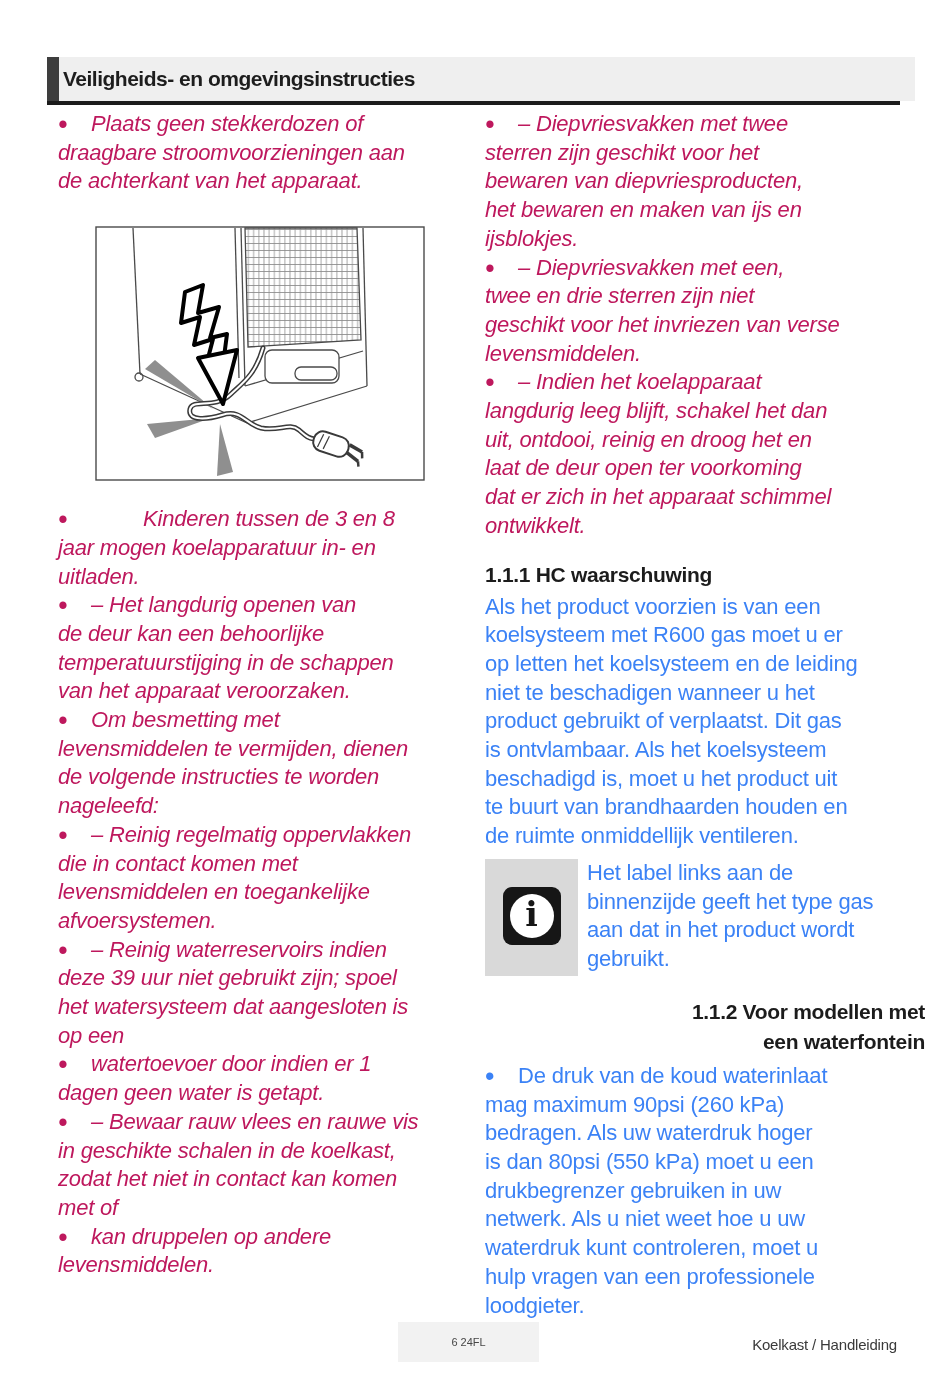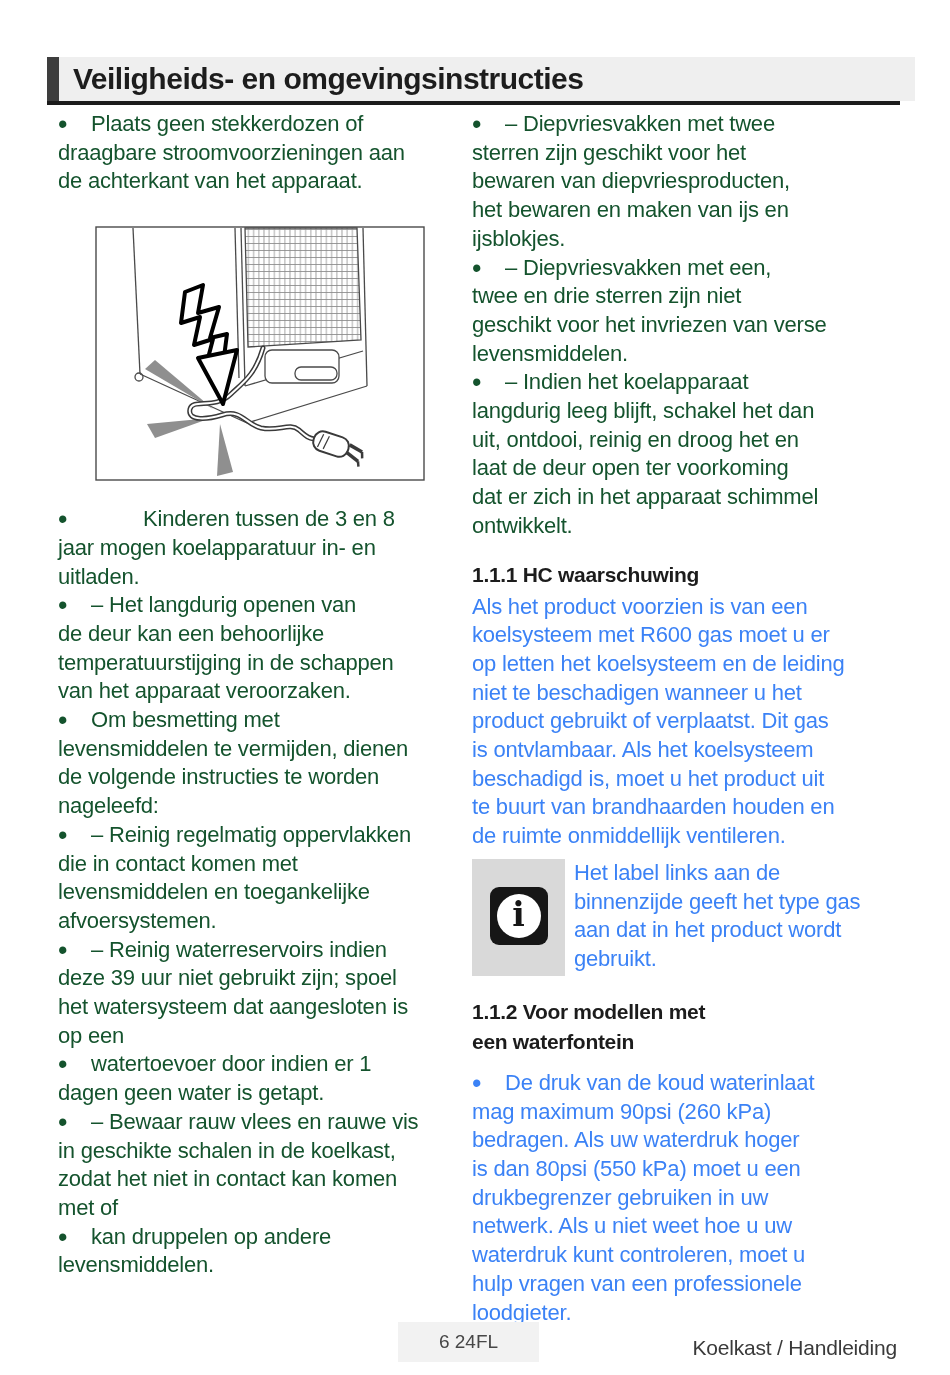--- a/index.html
+++ b/index.html
@@ -5,58 +5,58 @@
   html,body{margin:0;padding:0;background:#ffffff;}
   body{
     width:950px;height:1375px;position:relative;overflow:hidden;
     font-family:"Liberation Sans", sans-serif;
     -webkit-font-smoothing:antialiased;
   }
   
   .title-band{position:absolute;left:47px;top:57px;width:868px;height:44px;background:#efefef;}
   .title-accent-bar{position:absolute;left:0;top:0;width:12px;height:44px;background:#3e3e3e;}
   .title-band h1{
-    margin:0;padding-left:26px;font-size:30px;line-height:44px;font-weight:bold;
+    margin:0;padding-left:16px;font-size:21px;line-height:44px;font-weight:bold;
     color:#1d1d1d;letter-spacing:-0.5px;white-space:nowrap;
   }
   .title-underline{position:absolute;left:47px;top:101px;width:853px;height:4px;background:#1b1b1b;}
   
   .col-left{position:absolute;left:58px;top:110px;width:400px;}
-  .col-right{position:absolute;left:472px;top:110px;width:440px;}
+  .col-right{position:absolute;left:485px;top:110px;width:440px;}
   p.para{margin:0;font-size:22px;line-height:28.7px;letter-spacing:-0.2px;}
-  .blue{color:#14532d;}
+  .blue{color:#be185d;font-style:italic;}
   .black{color:#3b82f6;}
   .ptext{white-space:pre-line;}
   .bullet{display:inline-block;width:33px;font-size:27px;vertical-align:-2px;}
   .bullet.wide-gap{width:85px;}
   
   .figure{margin:30px 0 24px 37px;width:330px;height:255px;}
   
   .section-heading{
     margin:19px 0 3px 0;font-size:21px;line-height:30px;font-weight:bold;
     color:#1c1c1c;letter-spacing:-0.3px;white-space:pre-line;
   }
-  .section-heading.second{margin-top:21px;margin-bottom:12px;}
+  .section-heading.second{margin-top:21px;margin-bottom:5px;text-align:right;}
   
   .info-row{display:flex;margin-top:8px;align-items:flex-start;}
   .info-box{width:93px;height:117px;background:#d9d9d9;flex:0 0 auto;
     display:flex;justify-content:center;align-items:flex-start;padding-top:0;box-sizing:border-box;}
   .info-icon{width:58px;height:58px;margin-top:28px;background:#161616;border-radius:9px;
     display:flex;align-items:center;justify-content:center;}
   .info-circle{width:44px;height:44px;background:#ffffff;border-radius:50%;
     display:flex;align-items:center;justify-content:center;}
   .info-circle span{
     font-family:"DejaVu Serif", serif;font-weight:bold;font-size:33px;color:#161616;
     line-height:1;transform:translateY(-1px);
   }
   .info-row p{margin-left:9px;}
   
   .footer-box{position:absolute;left:398px;top:1322px;width:141px;height:40px;background:#f2f2f2;
-    display:flex;align-items:center;justify-content:center;font-size:19px;color:#474747;}
-  .footer-right{position:absolute;right:53px;top:1336px;font-size:21px;color:#3a3a3a;letter-spacing:-0.2px;}
+    display:flex;align-items:center;justify-content:center;font-size:11px;color:#474747;}
+  .footer-right{position:absolute;right:53px;top:1336px;font-size:15px;color:#3a3a3a;letter-spacing:-0.2px;}
 </style>
 </head>
 <body>
 
 <div class="title-band">
   <div class="title-accent-bar"></div>
   <h1>Veiligheids- en omgevingsinstructies</h1>
 </div>
 <div class="title-underline"></div>
 

